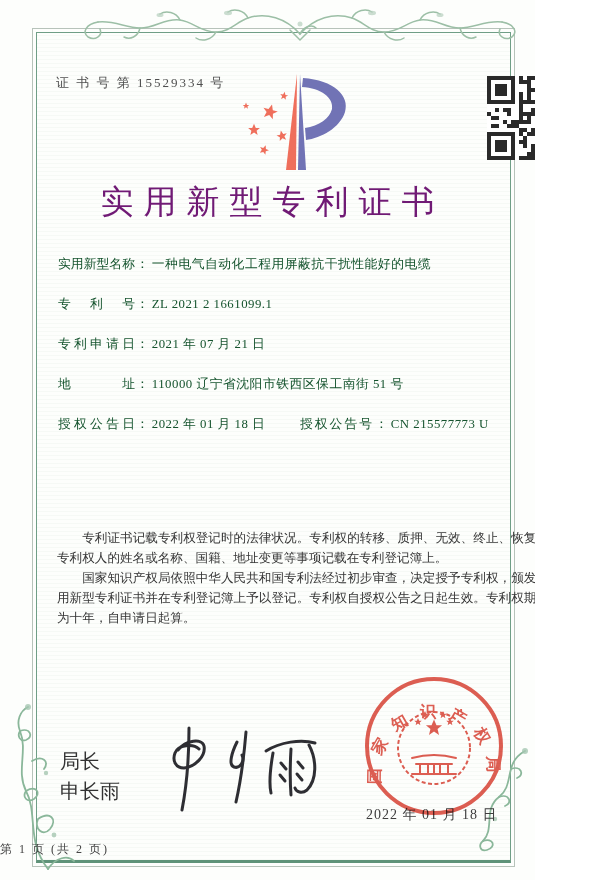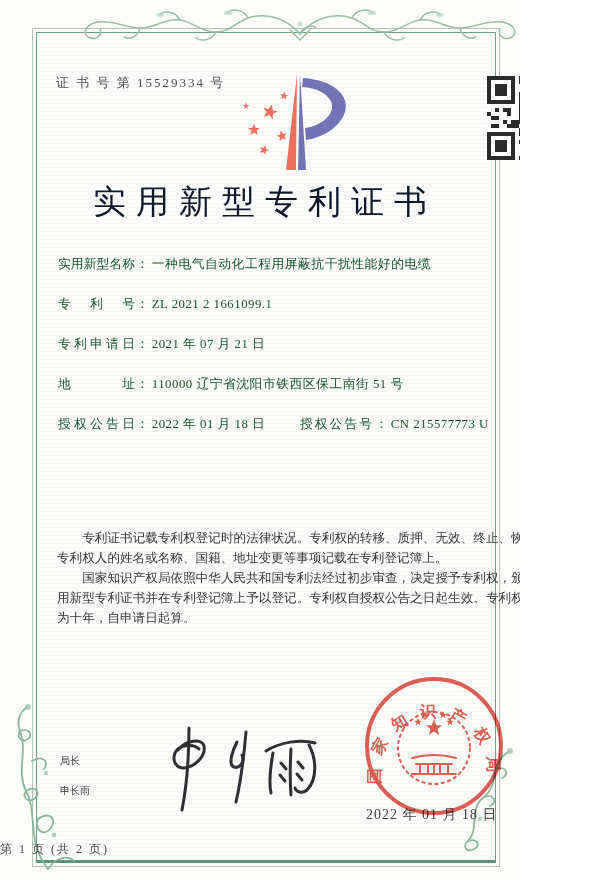--- a/index.html
+++ b/index.html
@@ -1,48 +1,48 @@
 <!DOCTYPE html>
 <html><head>
 <meta charset="utf-8">
 <style>
   html,body{margin:0;padding:0;background:#ffffff;}
   .page{position:relative;width:520px;height:880px;background:#fdfefc;overflow:hidden;
-        font-family:"Liberation Serif","DejaVu Serif",serif;color:#3c3c3c;}
+        font-family:"Liberation Serif","DejaVu Serif",serif;color:#3c3c3c;padding-left:15px;}
   
   .frame-outer{position:absolute;left:32px;top:28px;right:20px;bottom:13px;
                border:1px solid #b7c3ba;z-index:1;}
   .frame-inner{position:absolute;left:36px;top:32px;right:24px;bottom:17px;
                border:1.5px solid #6f9e86;border-bottom:3px solid #5f9379;z-index:1;
                background:repeating-linear-gradient(0deg,rgba(150,185,160,.07) 0 1px,rgba(255,255,255,0) 1px 4px);}
   
   .orn{position:absolute;z-index:2;pointer-events:none;}
   .orn-top{left:0;top:0;width:600px;height:54px;}
   .orn-bl{left:2px;bottom:6px;width:76px;height:185px;}
   .orn-br{right:2px;bottom:18px;width:62px;height:115px;}
   
   .cert-no{position:absolute;left:56px;top:74px;font-size:13px;letter-spacing:2px;color:#4f4f4f;z-index:3;}
   .logo{position:absolute;left:224px;top:68px;width:152px;height:106px;z-index:3;}
   .qr{position:absolute;left:487px;top:76px;width:84px;height:84px;z-index:3;background:#fff;}
   .title{position:absolute;left:0;right:0;top:180px;text-align:center;font-size:33px;
-         letter-spacing:10px;padding-left:10px;color:#0f172a;font-weight:500;z-index:3;}
+         letter-spacing:10px;padding-left:10px;color:#701a75;font-weight:500;z-index:3;}
   
   .fields{position:absolute;left:58px;top:256px;width:492px;z-index:3;}
   .frow{position:relative;height:26px;margin-bottom:14px;font-size:12.8px;color:#14532d;white-space:nowrap;}
   .flabel{display:inline-block;width:77px;text-align:justify;text-align-last:justify;}
   .fcolon{display:inline-block;margin:0 3px 0 1px;}
   .fvalue{letter-spacing:.5px;}
   .grant-no-group{position:absolute;left:242px;top:0;}
   .grant-no-label{letter-spacing:2px;}
   
   .legal{position:absolute;left:57px;top:528px;width:492px;z-index:3;font-size:12.6px;
          line-height:20px;color:#353535;text-align:justify;}
   .legal p{margin:0;text-indent:2em;}
   
-  .director{position:absolute;left:60px;top:746px;z-index:3;font-size:10px;color:#333;
+  .director{position:absolute;left:60px;top:746px;z-index:3;font-size:20px;color:#333;
             font-family:"Liberation Sans","DejaVu Sans",sans-serif;line-height:30px;}
   .signature{position:absolute;left:148px;top:722px;width:184px;height:96px;z-index:3;}
   .seal{position:absolute;left:362px;top:674px;width:144px;height:144px;z-index:5;
         mix-blend-mode:multiply;opacity:.92;}
   .seal-date{position:absolute;left:366px;top:806px;z-index:4;font-size:14px;
              letter-spacing:1px;color:#3d3d3d;font-weight:500;}
   .footer{position:absolute;left:0;right:0;bottom:22px;text-align:left;font-size:12px;
           letter-spacing:2px;color:#444;z-index:3;}
 </style>
 </head>

